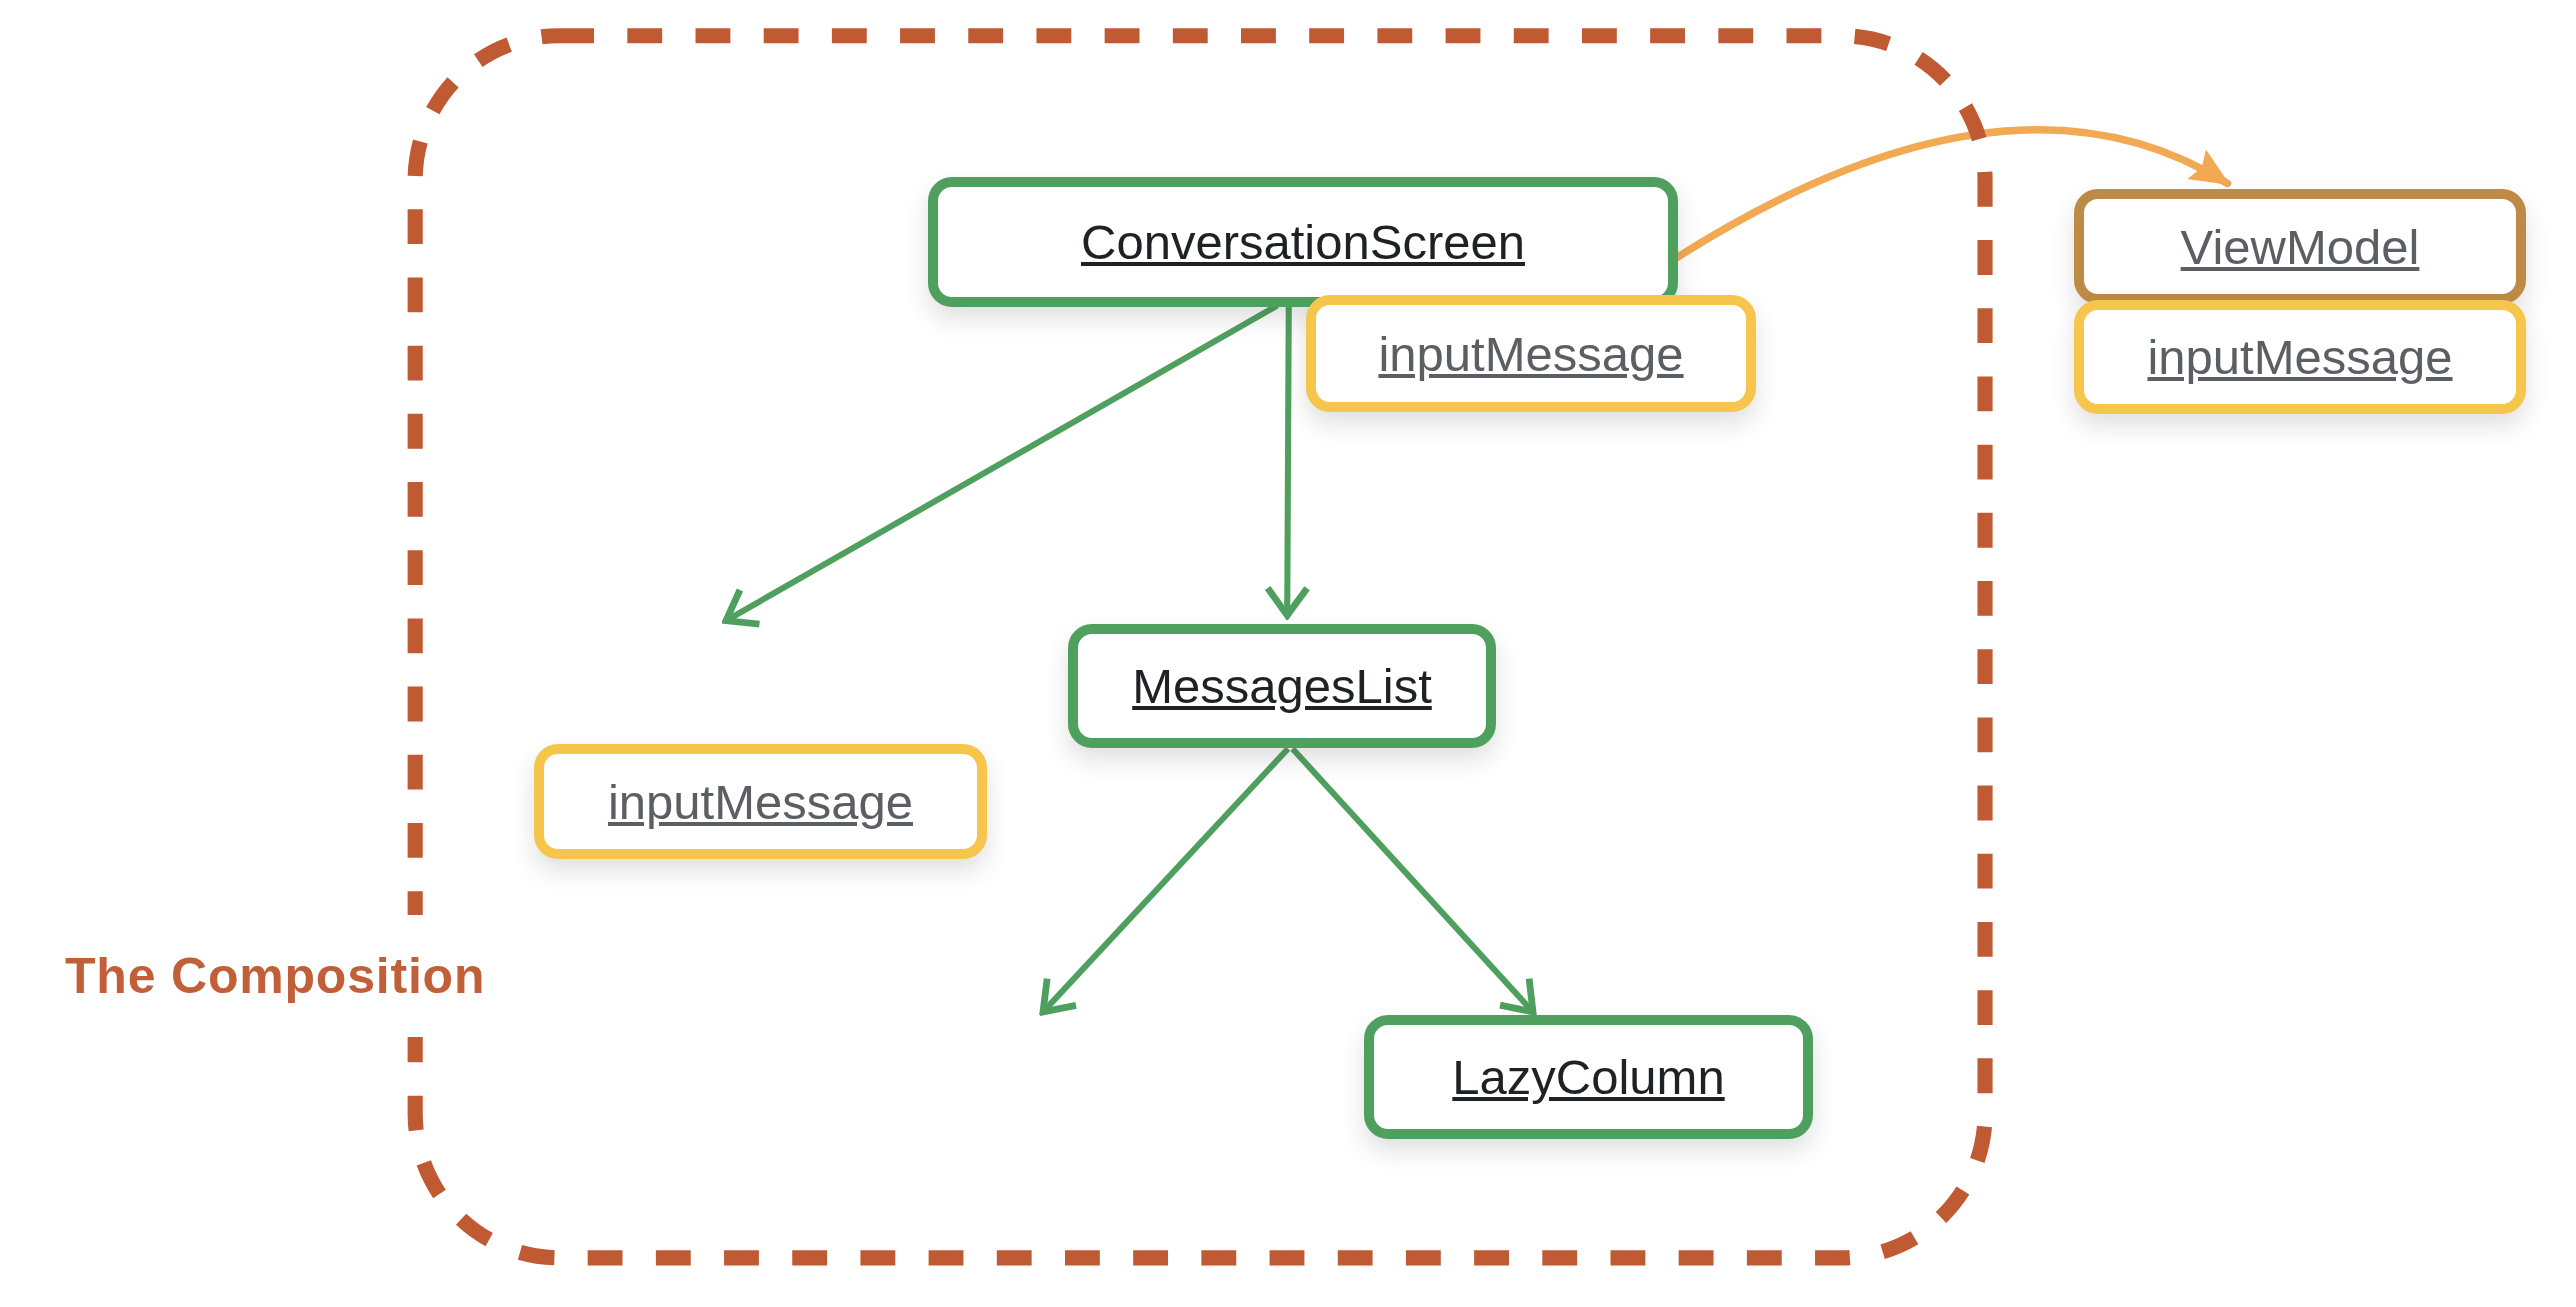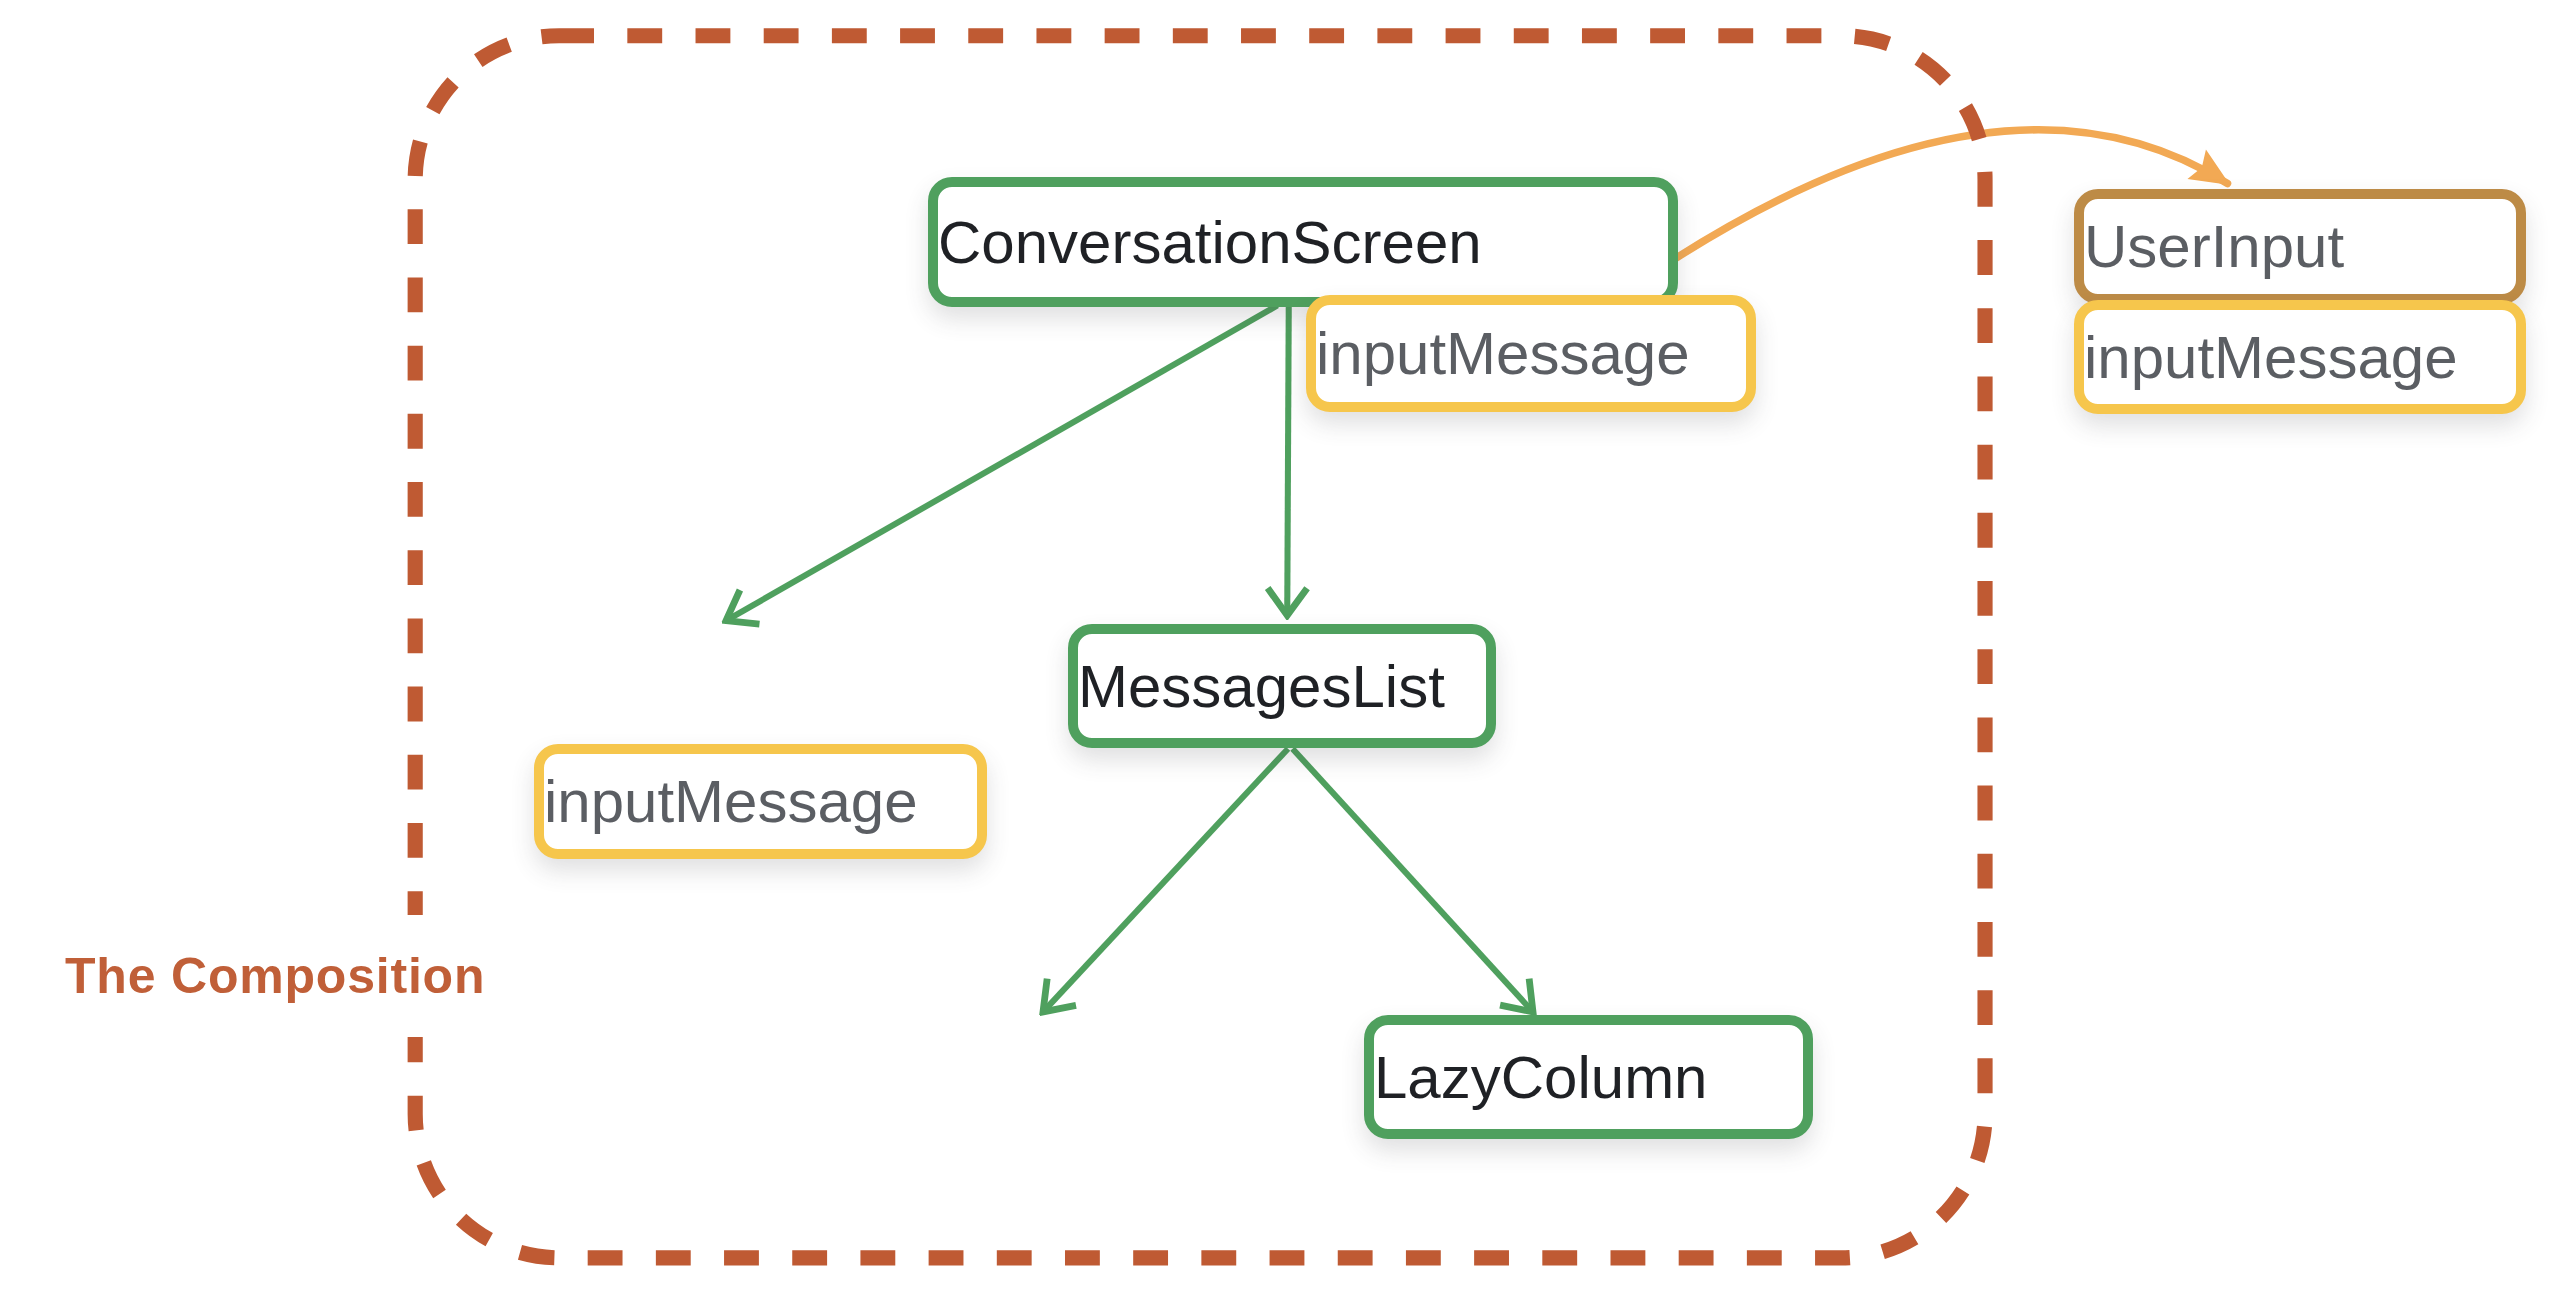--- a/index.html
+++ b/index.html
@@ -4,24 +4,25 @@
 <style>
   html,body{margin:0;padding:0;background:#fff;}
   .stage{
     position:relative;width:2576px;height:1308px;background:#ffffff;overflow:hidden;
     font-family:"Liberation Sans", sans-serif;
   }
   .canvas{position:absolute;left:0;top:0;z-index:1;}
   .node{
     position:absolute;box-sizing:border-box;background:#ffffff;
     border:10.6px solid var(--green);border-radius:24px;
-    display:flex;align-items:center;
-    font-size:60px;color:var(--black);z-index:2;
+    display:flex;align-items:center;justify-content:center;
+    font-size:49px;color:var(--black);z-index:2;
     box-shadow:0 12px 23px rgba(60,64,67,.16);
     white-space:nowrap;
+    text-decoration:underline;
   }
   .badge{
     border-color:var(--yellow);color:var(--gray);z-index:3;
   }
   .brown{
     border-color:var(--brown);color:var(--gray);
   }
   .diagram-title{
     position:absolute;left:44px;top:915px;z-index:4;
     background:#ffffff;padding:32px 21px;
@@ -57,21 +58,21 @@
   <div class="diagram-title">The Composition</div>
 
   <div class="node" style="left:928px;top:177px;width:750px;height:130px;">
     <span>ConversationScreen</span>
   </div>
   <div class="node badge" style="left:1306px;top:295px;width:450px;height:117px;">
     <span>inputMessage</span>
   </div>
 
   <div class="node brown" style="left:2074px;top:189px;width:452px;height:115px;">
-    <span>UserInput</span>
+    <span>ViewModel</span>
   </div>
   <div class="node badge" style="left:2074px;top:300px;width:452px;height:114px;">
     <span>inputMessage</span>
   </div>
 
   <div class="node badge" style="left:534px;top:744px;width:453px;height:115px;">
     <span>inputMessage</span>
   </div>
 
   <div class="node" style="left:1068px;top:624px;width:428px;height:124px;">

